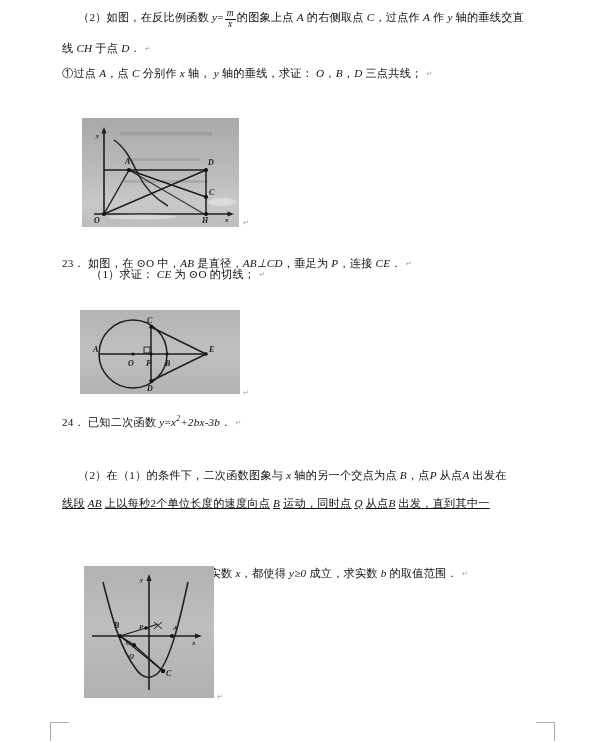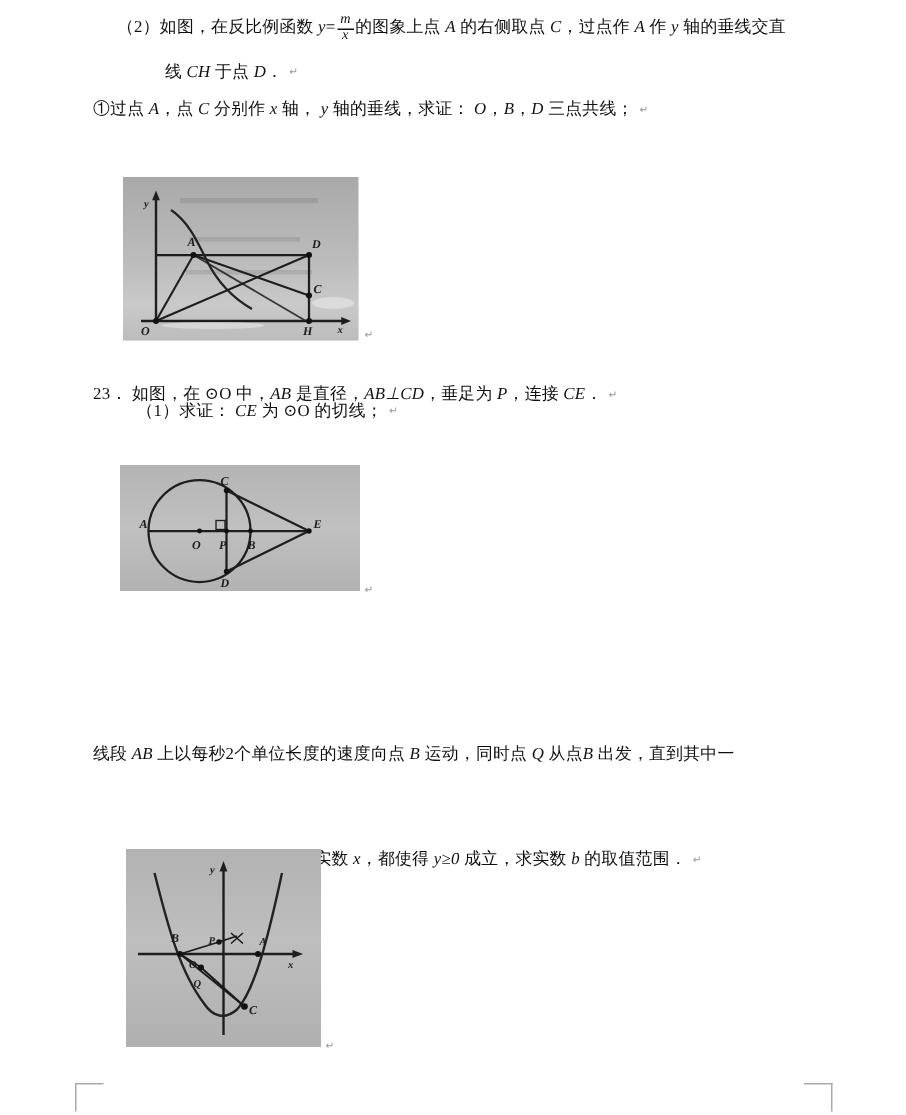--- a/index.html
+++ b/index.html
@@ -101,21 +101,21 @@
 </style>
 </head>
 <body>
 
 <div class="page">
 
   <div class="line" style="left:78px; top:8px;">
     <span>（2）如图，在反比例函数</span><span class="sp"></span><span class="ital">y</span><span>=</span><span class="frac"><span class="num">m</span><span class="bar"></span><span class="den">x</span></span><span>的图象上点</span><span class="sp"></span><span class="ital">A</span><span class="sp"></span><span>的右侧取点</span><span class="sp"></span><span class="ital">C</span><span>，过点</span><span>作</span><span class="sp"></span><span class="ital">A</span><span class="sp"></span><span>作</span><span class="sp"></span><span class="ital">y</span><span class="sp"></span><span>轴的垂线交直</span>
   </div>
 
-  <div class="line" style="left:62px; top:41px;margin-left:48px;">
+  <div class="line" style="left:62px; top:41px;">
     <span>线</span><span class="sp"></span><span class="ital">CH</span><span class="sp"></span><span>于点</span><span class="sp"></span><span class="ital">D</span><span>．</span><span class="ret">↵</span>
   </div>
 
   <div class="line" style="left:62px; top:66px;">
     <span>①过点</span><span class="sp"></span><span class="ital">A</span><span>，点</span><span class="sp"></span><span class="ital">C</span><span class="sp"></span><span>分别作</span><span class="sp"></span><span class="ital">x</span><span class="sp"></span><span>轴，</span><span class="sp"></span><span class="ital">y</span><span class="sp"></span><span>轴的垂线，求证：</span><span class="sp"></span><span class="ital">O</span><span>，</span><span class="ital">B</span><span>，</span><span class="ital">D</span><span class="sp"></span><span>三点共线；</span><span class="ret">↵</span>
   </div>
 
 
   <div class="figure" style="left:82px; top:118px; width:157px; height:109px;">
     <svg width="157" height="109" viewBox="0 0 157 109">
@@ -220,24 +220,30 @@
       <text class="figlabel" x="48" y="56">O</text>
       <text class="figlabel" x="66" y="56">P</text>
       <text class="figlabel" x="85" y="56">B</text>
       <text class="figlabel" x="129" y="42">E</text>
       <text class="figlabel" x="67" y="13">C</text>
       <text class="figlabel" x="67" y="81">D</text>
     </svg>
   </div>
   <span class="stray" style="left:243px; top:389px;">↵</span>
 
-
-
-
-  <div class="line" style="left:62px; top:496px;">
+  <div class="line" style="left:62px; top:411px;">
+    <span>24．</span><span class="sp"></span><span>已知二次函数</span><span class="sp"></span><span class="ital">y</span><span>=</span><span class="ital">x</span><sup class="exp">2</sup><span class="ital">+2bx‑3b</span><span>．</span><span class="ret">↵</span>
+  </div>
+
+
+  <div class="line" style="left:78px; top:468px;">
+    <span>（2）在（1）的条件下，二次函数图象与</span><span class="sp"></span><span class="ital">x</span><span class="sp"></span><span>轴的另一个交点为点</span><span class="sp"></span><span class="ital">B</span><span>，点</span><span class="ital">P</span><span class="sp"></span><span>从点</span><span class="ital">A</span><span class="sp"></span><span>出发在</span>
+  </div>
+
+  <div class="line" style="left:62px; top:496px;text-decoration:underline;">
     <span>线段</span><span class="sp"></span><span class="ital">AB</span><span class="sp"></span><span>上以每秒2个单位长度的速度向点</span><span class="sp"></span><span class="ital">B</span><span class="sp"></span><span>运动，同时点</span><span class="sp"></span><span class="ital">Q</span><span class="sp"></span><span>从点</span><span class="ital">B</span><span class="sp"></span><span>出发，直到其中一</span>
   </div>
 
 
   <div class="line" style="left:78px; top:566px;">
     <span>（3）若对满足</span><span class="sp"></span><span class="ital">x≥1</span><span class="sp"></span><span>的任意实数</span><span class="sp"></span><span class="ital">x</span><span>，都使得</span><span class="sp"></span><span class="ital">y≥0</span><span class="sp"></span><span>成立，求实数</span><span class="sp"></span><span class="ital">b</span><span class="sp"></span><span>的取值范围．</span><span class="ret">↵</span>
   </div>
 
   <div class="figure" style="left:84px; top:566px; width:130px; height:132px;">
     <svg width="130" height="132" viewBox="0 0 130 132">

